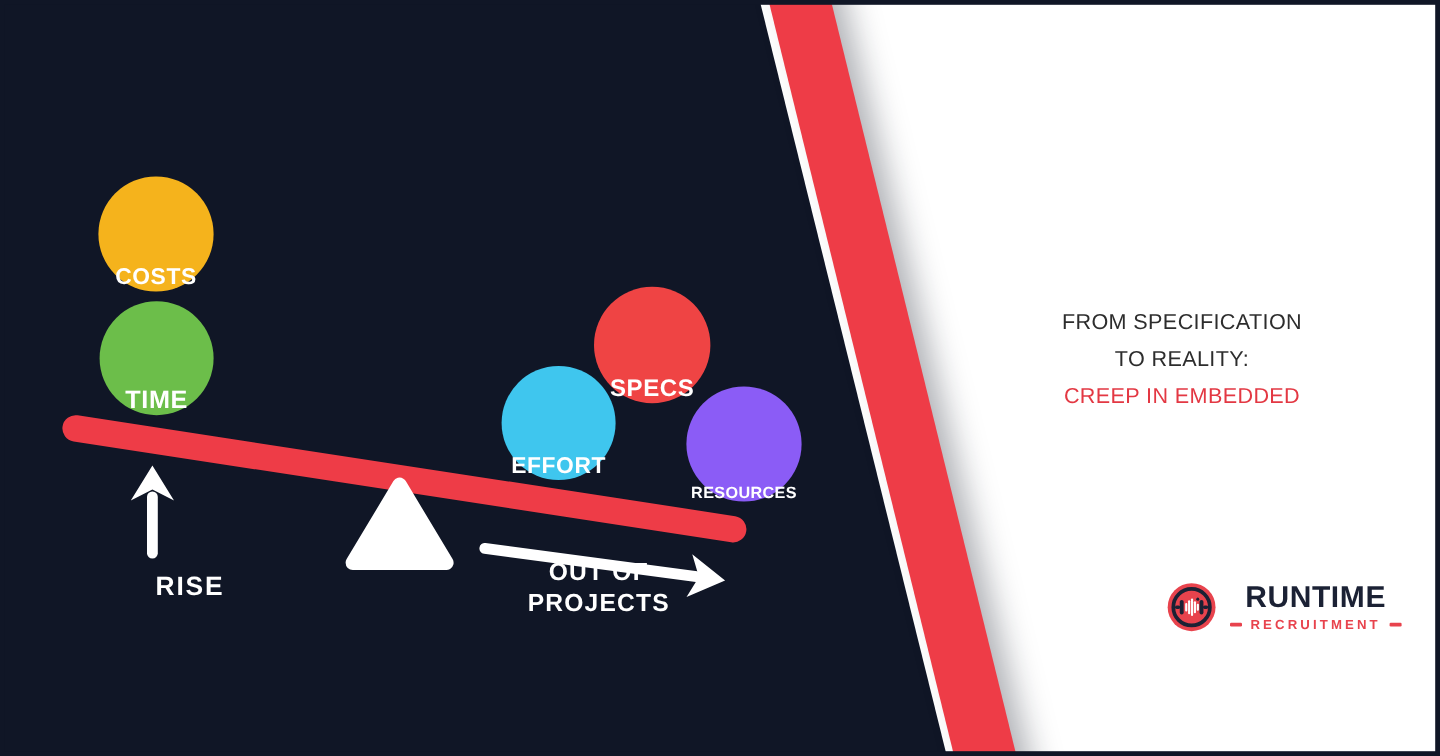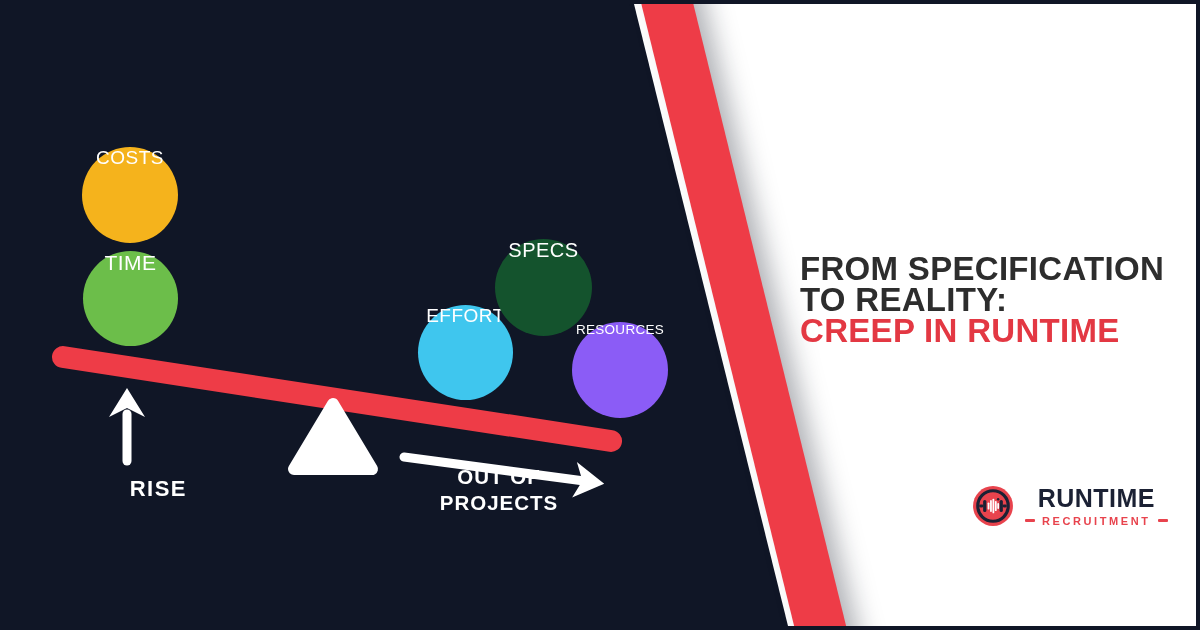--- a/index.html
+++ b/index.html
@@ -24,22 +24,22 @@
     left:633px;width:52px;
     background:#ee3c47;
     transform:skewX(13.8deg);
     transform-origin:top left;
     box-shadow:14px 0 26px -4px rgba(16,22,38,0.35);
   }
   
   .ball{
     position:absolute;
     border-radius:50%;
-    display:flex;align-items:flex-start;justify-content:center;
-    color:#fff;font-weight:normal;letter-spacing:0.5px;
+    display:flex;align-items:flex-end;justify-content:center;
+    color:#fff;font-weight:bold;letter-spacing:0.5px;
     text-align:center;
     z-index:3;
   }
   .ball-costs    {left:82px; top:147px;width:96px;height:96px;font-size:19px;}
   .ball-time     {left:83px; top:251px;width:95px;height:95px;font-size:21px;}
   .ball-effort   {left:418px;top:305px;width:95px;height:95px;font-size:19px;}
   .ball-specs    {left:495px;top:239px;width:97px;height:97px;font-size:20px;}
   .ball-resources{left:572px;top:322px;width:96px;height:96px;font-size:13.5px;letter-spacing:0.3px;}
   
   .diagram-svg{
@@ -53,22 +53,22 @@
     font-size:22px;letter-spacing:1.5px;z-index:5;
   }
   .out-label{
     position:absolute;left:418px;top:464px;width:162px;
     text-align:center;color:#fff;font-weight:bold;
     font-size:20.5px;line-height:26px;letter-spacing:1px;z-index:5;
   }
   
   .headline{
     position:absolute;left:800px;top:253px;width:370px;
-    font-weight:bold;
-    font-size:33px;line-height:31px;letter-spacing:0.3px;
+    text-align:center;font-weight:normal;
+    font-size:18px;line-height:31px;letter-spacing:0.3px;
     z-index:5;
   }
   .headline .dark{color:#2d2d2d;}
   .headline .red{color:#e33843;}
   
   .logo{
     position:absolute;left:972px;top:485px;
     display:flex;align-items:center;gap:11px;z-index:5;
   }
   .logo-text{display:flex;flex-direction:column;align-items:center;}
@@ -101,21 +101,21 @@
 
   <div class="ball ball-costs" style="background: rgb(245, 179, 28);">
     <span>COSTS</span>
   </div>
   <div class="ball ball-time" style="background: rgb(108, 190, 74);">
     <span>TIME</span>
   </div>
   <div class="ball ball-effort" style="background: rgb(63, 198, 238);">
     <span>EFFORT</span>
   </div>
-  <div class="ball ball-specs" style="background: #14532d;">
+  <div class="ball ball-specs" style="background: #ef4444;">
     <span>SPECS</span>
   </div>
   <div class="ball ball-resources" style="background: #8b5cf6;">
     <span>RESOURCES</span>
   </div>
 
   <svg class="diagram-svg" viewBox="0 0 1200 630">
 
     <line x1="63" y1="357" x2="611" y2="441" stroke="#ee3c47" stroke-width="22" stroke-linecap="round"></line>
 
@@ -134,21 +134,21 @@
 
   <div class="rise-label">RISE</div>
   <div class="out-label">
     <div>OUT OF</div>
     <div>PROJECTS</div>
   </div>
 
   <div class="headline">
     <div class="dark">FROM SPECIFICATION</div>
     <div class="dark">TO REALITY:</div>
-    <div class="red">CREEP IN RUNTIME</div>
+    <div class="red">CREEP IN EMBEDDED</div>
   </div>
 
   <div class="logo">
     <svg width="42" height="42" viewBox="0 0 40 40">
       <circle cx="20" cy="20" r="19" fill="#e8434d"></circle>
       <circle cx="20" cy="20" r="14.5" fill="none" stroke="#1b2134" stroke-width="3"></circle>
 
       <rect x="6.8" y="18.6" width="4.2" height="2.9" rx="1.4" fill="#1b2134"></rect>
       <rect x="29.0" y="18.6" width="4.2" height="2.9" rx="1.4" fill="#1b2134"></rect>
 

